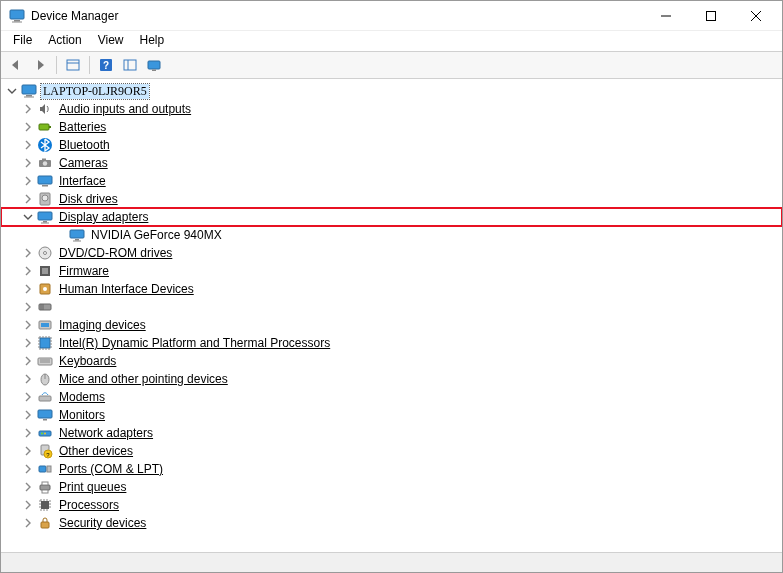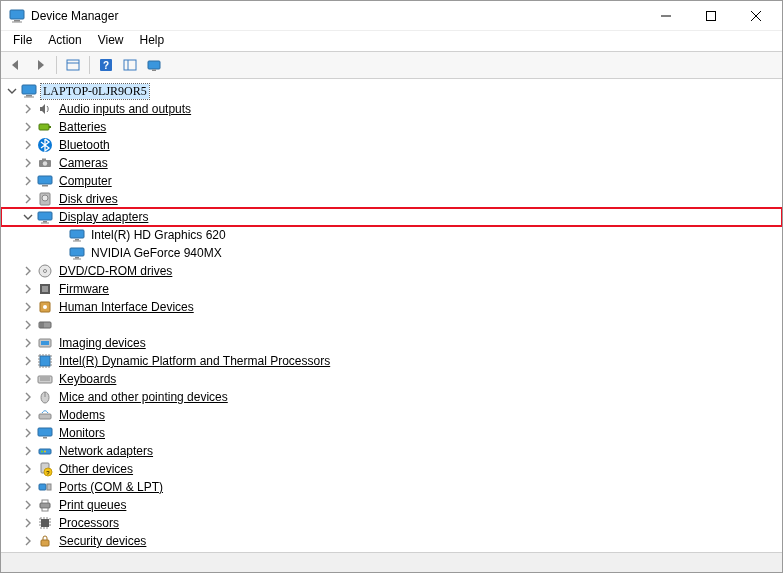--- a/index.html
+++ b/index.html
@@ -282,21 +282,21 @@
           <svg width="10" height="10">
             <path d="M3 1 L7 5 L3 9" fill="none" stroke="#888" stroke-width="1.4"></path>
           </svg>
         </span>
     <span class="node-icon">
           <svg width="16" height="16" viewBox="0 0 16 16">
             <rect x="1" y="3" width="14" height="8" rx="1" fill="#3a96dd" stroke="#2b6ca3"></rect>
             <rect x="5" y="12" width="6" height="1.5" fill="#888"></rect>
           </svg>
         </span>
-    <span class="node-label">Computer</span>
+    <span class="node-label">Interface</span>
   </div>
       <div class="tree-row indent-1 ">
     <span class="expander">
           <svg width="10" height="10">
             <path d="M3 1 L7 5 L3 9" fill="none" stroke="#888" stroke-width="1.4"></path>
           </svg>
         </span>
     <span class="node-icon">
           <svg width="16" height="16" viewBox="0 0 16 16">
             <rect x="3" y="2" width="10" height="12" rx="1" fill="#bfbfbf" stroke="#888"></rect>
@@ -313,31 +313,20 @@
         </span>
     <span class="node-icon">
           <svg width="16" height="16" viewBox="0 0 16 16">
             <rect x="1" y="3" width="14" height="8" rx="1" fill="#3a96dd" stroke="#2b6ca3"></rect>
             <rect x="6" y="12" width="4" height="1.5" fill="#888"></rect>
             <rect x="4" y="13.5" width="8" height="1" fill="#888"></rect>
           </svg>
         </span>
     <span class="node-label">Display adapters</span>
   </div>
-      <div class="tree-row indent-2">
-        <span class="expander"></span>
-        <span class="node-icon">
-          <svg width="16" height="16" viewBox="0 0 16 16">
-            <rect x="1" y="3" width="14" height="8" rx="1" fill="#3a96dd" stroke="#2b6ca3"></rect>
-            <rect x="6" y="12" width="4" height="1.5" fill="#888"></rect>
-            <rect x="4" y="13.5" width="8" height="1" fill="#888"></rect>
-          </svg>
-        </span>
-        <span class="node-label">Intel(R) HD Graphics 620</span>
-      </div>
       <div class="tree-row indent-2">
         <span class="expander"></span>
         <span class="node-icon">
           <svg width="16" height="16" viewBox="0 0 16 16">
             <rect x="1" y="3" width="14" height="8" rx="1" fill="#3a96dd" stroke="#2b6ca3"></rect>
             <rect x="6" y="12" width="4" height="1.5" fill="#888"></rect>
             <rect x="4" y="13.5" width="8" height="1" fill="#888"></rect>
           </svg>
         </span>
         <span class="node-label">NVIDIA GeForce 940MX</span>

